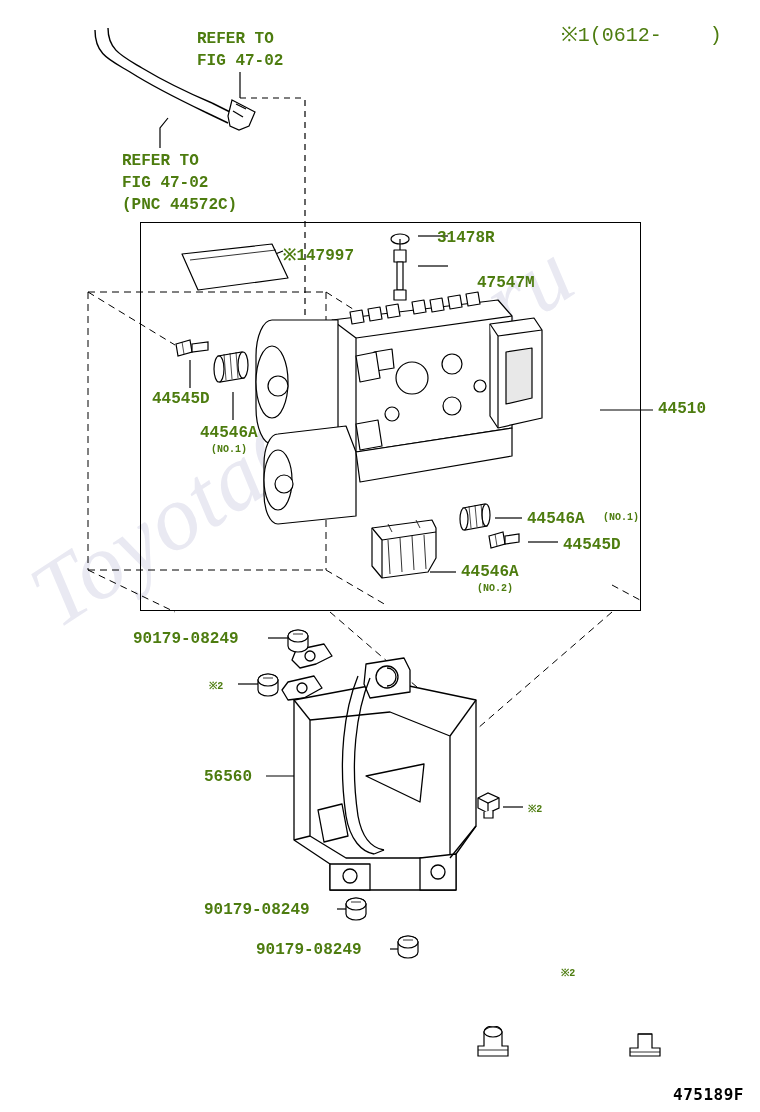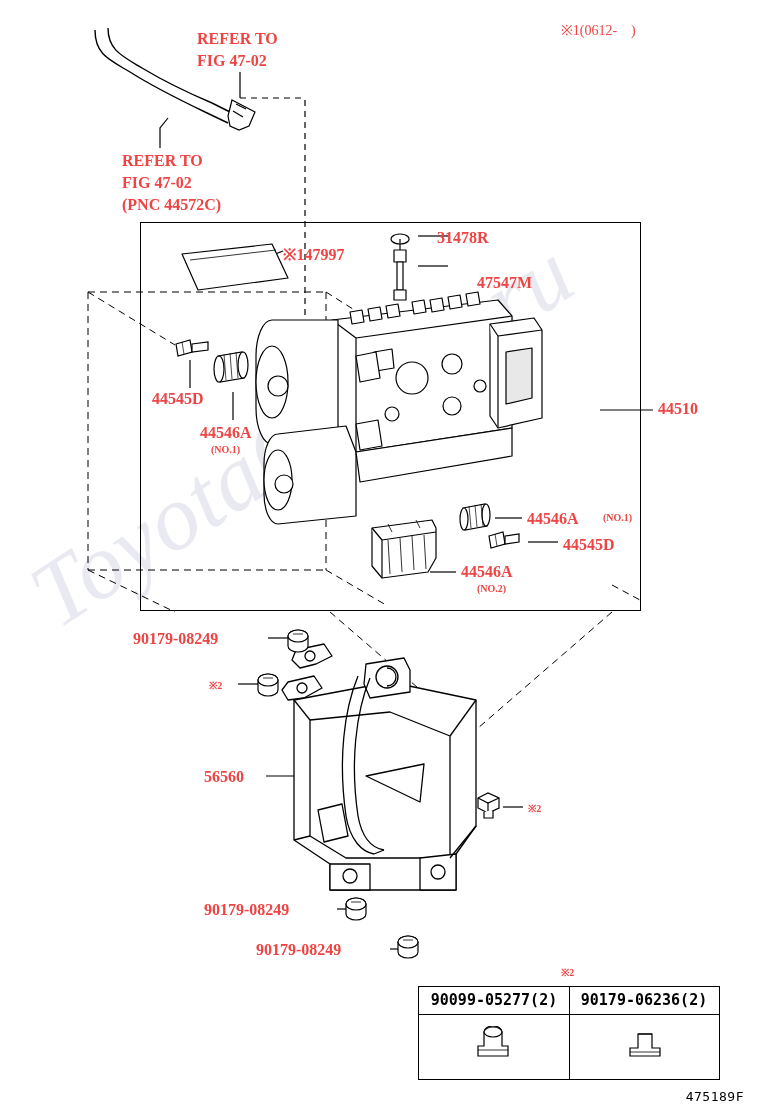--- a/index.html
+++ b/index.html
@@ -35,35 +35,35 @@
     font-style: italic;
     color: #e9e9f2;
     letter-spacing: 1px;
     transform: rotate(-33deg);
     transform-origin: left center;
     white-space: nowrap;
   }
   
   .lbl {
     position: absolute;
-    font-family: Liberation Serif, serif;
+    font-family: Liberation Mono, monospace;
     font-size: 16px;
     font-weight: bold;
-    color: #ef4444;
+    color: #4d7c0f;
     white-space: pre;
     letter-spacing: 0px;
     z-index: 20;
   }
   .lbl.sm {
     font-size: 10px;
     font-weight: bold;
   }
   .lbl.note {
     font-weight: normal;
-    font-size: 14px;
+    font-size: 20px;
   }
   .box {
     position: absolute;
     border: 1px solid #000000;
     z-index: 8;
   }
   svg.overlay {
     position: absolute;
     left: 0;
     top: 0;
@@ -110,45 +110,39 @@
     text-align: center;
     font-family: "DejaVu Sans Mono", monospace;
     font-size: 15px;
     font-weight: bold;
   }
   .figcode {
     position: absolute;
     right: 16px;
     bottom: 8px;
     font-family: "DejaVu Sans Mono", monospace;
-    font-size: 13px;
-    font-weight: normal;
+    font-size: 16px;
+    font-weight: bold;
     letter-spacing: 0.5px;
     z-index: 20;
   }
 </style>
 </head>
 <body>
 
 <div id="page">
 
   <div class="watermark">
     <span>ToyotaOnline.ru</span>
   </div>
 
   <div class="lbl note" style="left:561px; top:20px;">※1(0612-    )</div>
 
   <div class="box" style="left:140px; top:222px; width:499px; height:387px;"></div>
 
-  <div class="tbl">
-    <div class="vsep"></div>
-    <div class="hsep"></div>
-    <div class="cellhdr" style="left:0;">90099-05277(2)</div>
-    <div class="cellhdr" style="left:150px;">90179-06236(2)</div>
-  </div>
   <div class="lbl sm" style="left:561px; top:965px;">※2</div>
 
   <div class="figcode">475189F</div>
 
   <div class="lbl" style="left:197px; top:28px; line-height:22px;">REFER TO
 FIG 47-02</div>
   <div class="lbl" style="left:122px; top:150px; line-height:22px;">REFER TO
 FIG 47-02
 (PNC 44572C)</div>
   <div class="lbl" style="left:283px; top:243px;text-align:center;">※147997</div>

